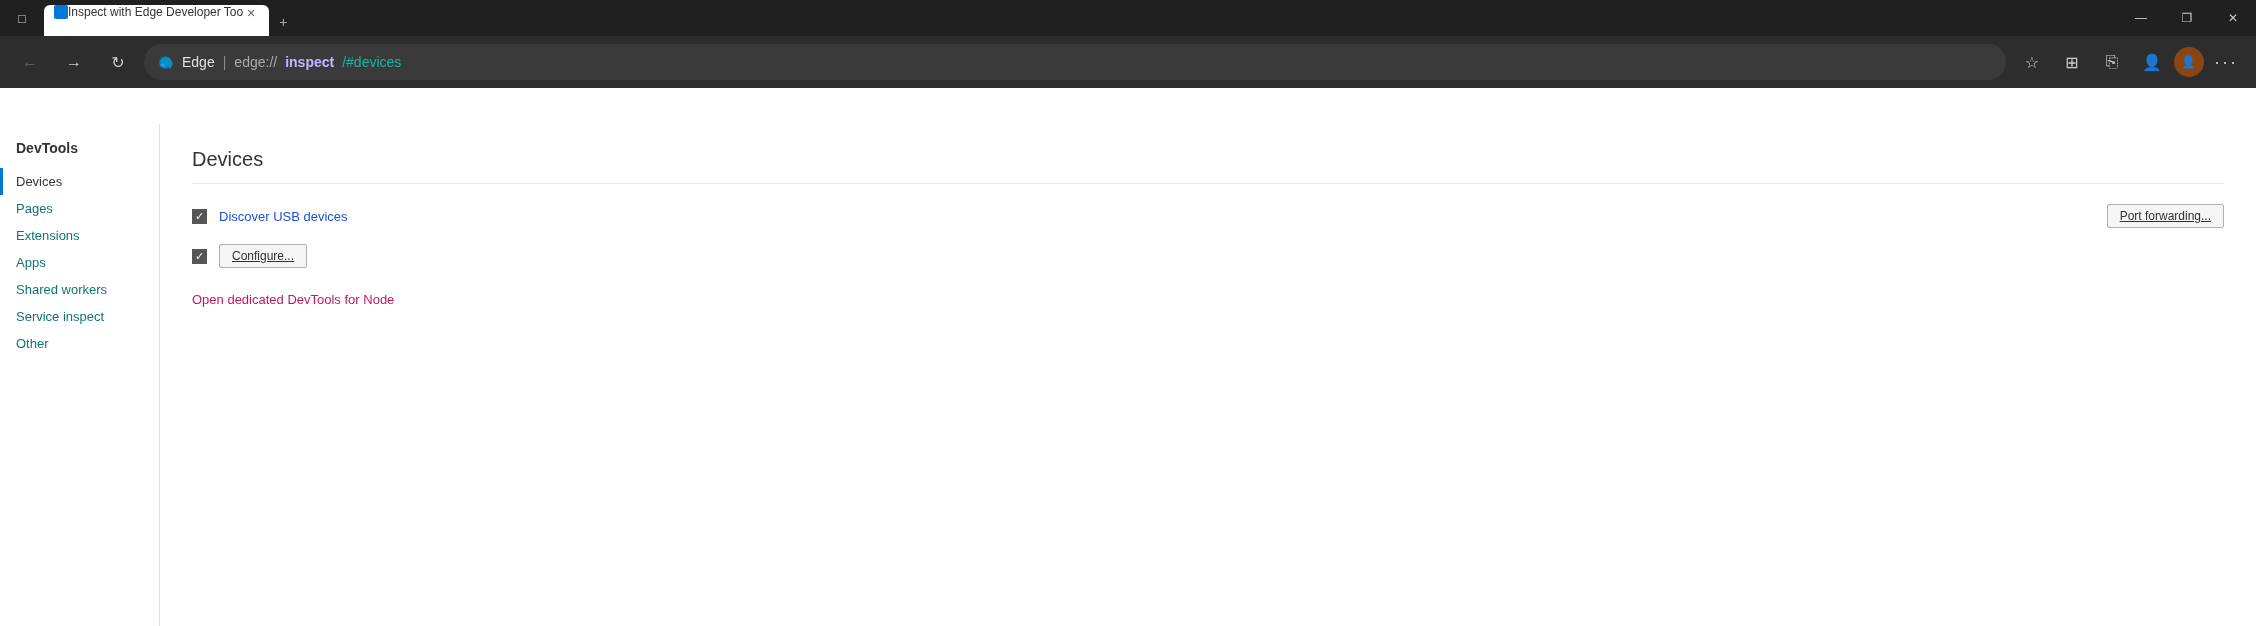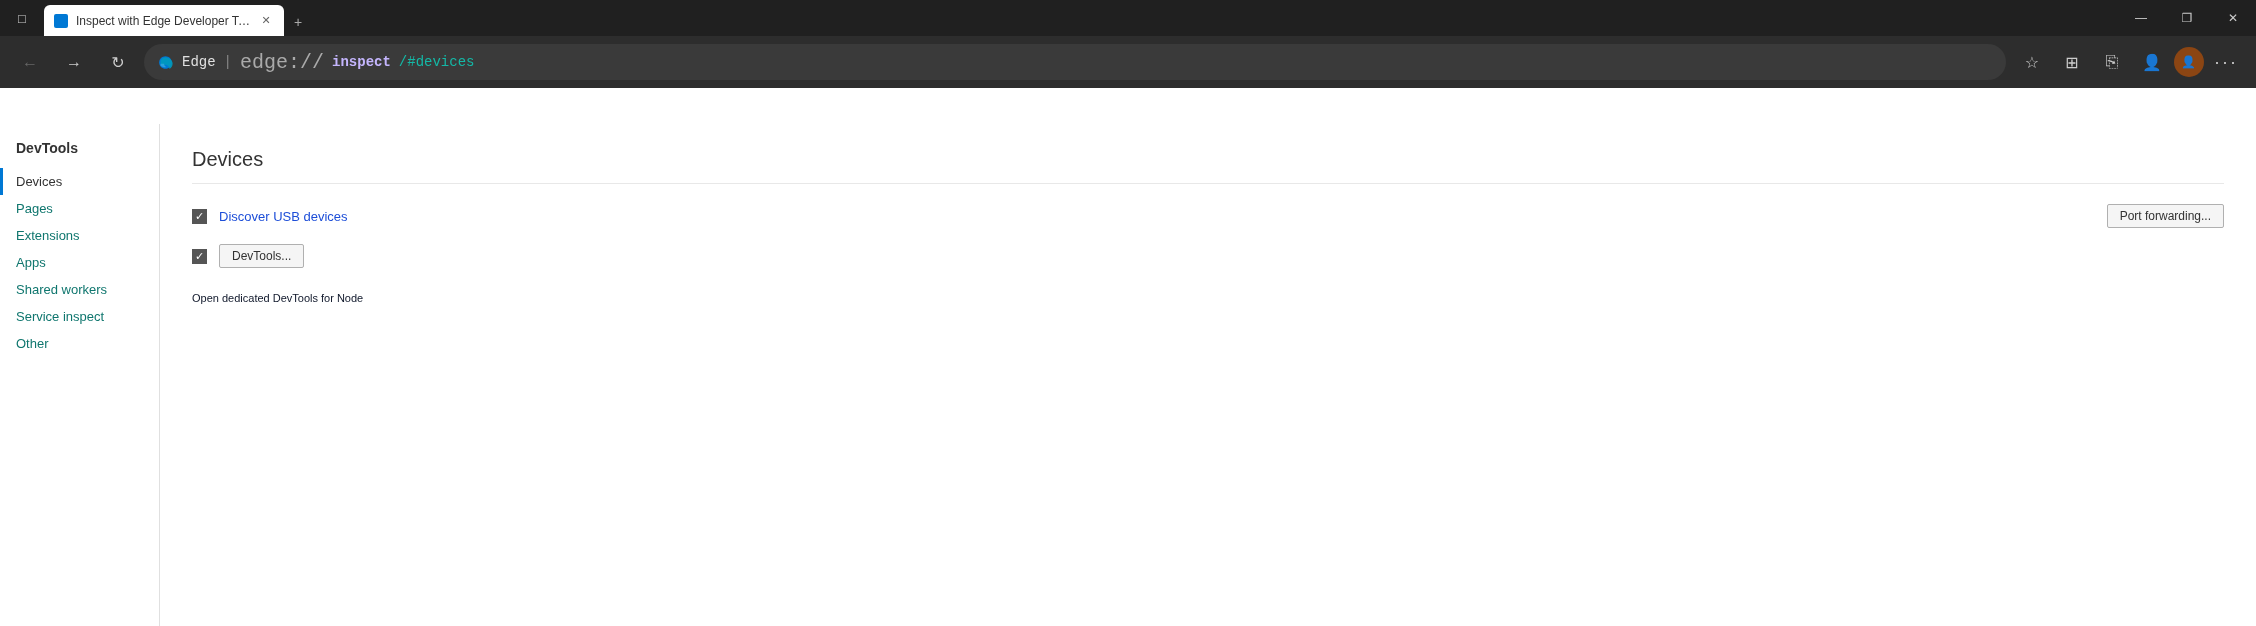--- a/index.html
+++ b/index.html
@@ -32,22 +32,21 @@
       font-size: 13px;
     }
     .tab-area {
       display: flex;
       align-items: flex-end;
       height: 36px;
       flex: 1;
     }
     .tab {
       display: flex;
-      align-items: center;
-      gap: 8px;
+      align-items: flex-start;
       background: #fff;
       color: #333;
       height: 31px;
       padding: 0 10px;
       border-radius: 6px 6px 0 0;
       font-size: 12px;
       max-width: 240px;
       min-width: 180px;
       cursor: pointer;
     }
@@ -124,21 +123,20 @@
     .nav-btn.disabled { color: #666; cursor: default; }
     .address-bar-wrapper {
       flex: 1;
       display: flex;
       align-items: center;
       background: #3a3a3a;
       border-radius: 20px;
       height: 36px;
       padding: 0 12px;
       gap: 8px;
-      font-family: Liberation Mono, monospace;
     }
     .edge-logo-wave {
       width: 18px;
       height: 18px;
     }
     .navbar-right {
       display: flex;
       align-items: center;
       gap: 4px;
     }
@@ -254,26 +252,27 @@
       flex: 1;
     }
     .action-btn {
       background: #f5f5f5;
       border: 1px solid #b0b0b0;
       color: #333;
       font-size: 12px;
       padding: 4px 12px;
       cursor: pointer;
       border-radius: 2px;
+      text-decoration: underline;
     }
 
     .devtools-link {
-      color: #0f172a;
+      color: #be185d;
       text-decoration: none;
-      font-size: 11px;
+      font-size: 13px;
       margin-top: 8px;
       display: inline-block;
       cursor: pointer;
     }
   </style>
 </head>
 <body>
 
 <div class="titlebar">
   <div class="titlebar-left">
@@ -316,21 +315,21 @@
   </div>
   <div class="address-bar-wrapper">
 
     <svg class="edge-logo-wave" viewBox="0 0 20 20" fill="none" xmlns="http://www.w3.org/2000/svg">
       <path d="M17.5 10.5c0 3.9-3.1 7-7 7s-7-3.1-7-7 3.1-7 7-7 7 3.1 7 7z" fill="#0078d4"></path>
       <path d="M10.5 5c-3 0-5.5 2.2-5.5 5 0 1.5.6 2.8 1.6 3.8 1-.5 2.2-.8 3.4-.8 2.8 0 5 2 5 4.5v.2c2.1-1.2 3.5-3.4 3.5-6-.1-3.7-3.7-6.7-8-6.7z" fill="#0099bc" opacity="0.9"></path>
       <path d="M5 14c.8.8 1.8 1.3 2.9 1.5C9 16.1 10.3 16 11.5 15.5 10 15 9 13.5 9 12H5.1c0 .7.3 1.4.8 1.9-.3-.5-.5-1.2-.9-1.9" fill="#34a8e0" opacity="0.8"></path>
     </svg>
     <span style="color:#e0e0e0;font-size:14px;">Edge</span>
     <span style="color:#888;font-size:14px;"> | </span>
-    <span style="color:#aaa;font-size:20px;">edge://</span>
+    <span style="color:#aaa;font-size:14px;">edge://</span>
       <span style="color:#c4b5fd;font-size:14px;font-weight:600;">inspect</span>
       <span style="color:#14b8a6;font-size:14px;">/#devices</span>
   </div>
   <div class="navbar-right">
     <div class="nav-icon-btn">
       <span>☆</span>
     </div>
     <div class="nav-icon-btn">
       <span>⊞</span>
     </div>
@@ -386,19 +385,19 @@
       </div>
       <span class="option-label">Discover USB devices</span>
       <button class="action-btn">Port forwarding...</button>
     </div>
 
     
     <div class="device-option">
       <div class="checkbox-custom">
         <span class="checkbox-check">✓</span>
       </div>
-      <button class="action-btn">DevTools...</button>
+      <button class="action-btn">Configure...</button>
     </div>
 
     
     <a class="devtools-link">Open dedicated DevTools for Node</a>
   </div>
 </div>
 
 </body></html>

